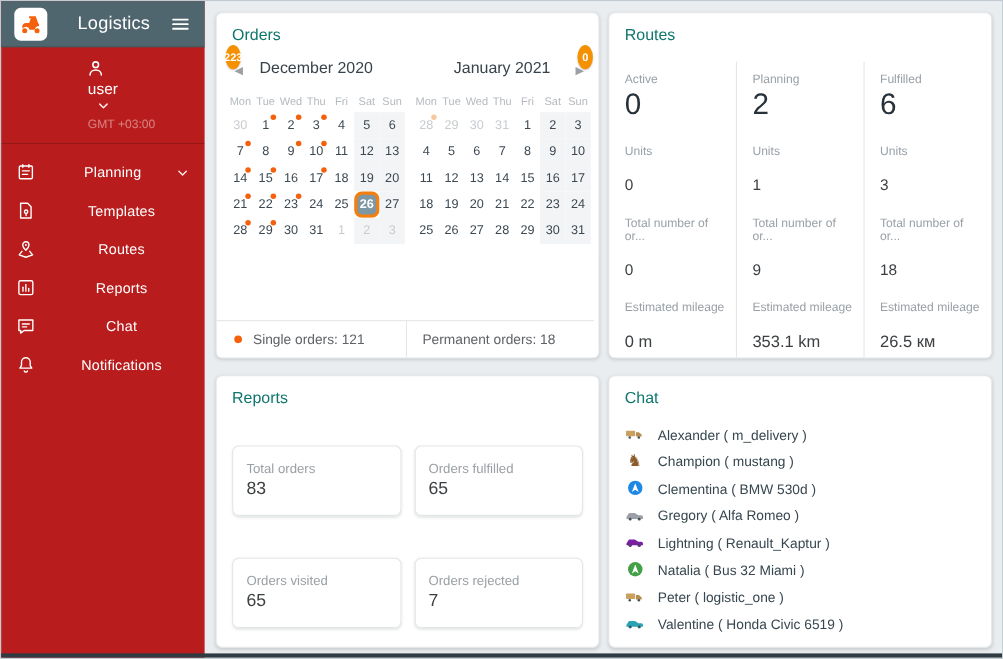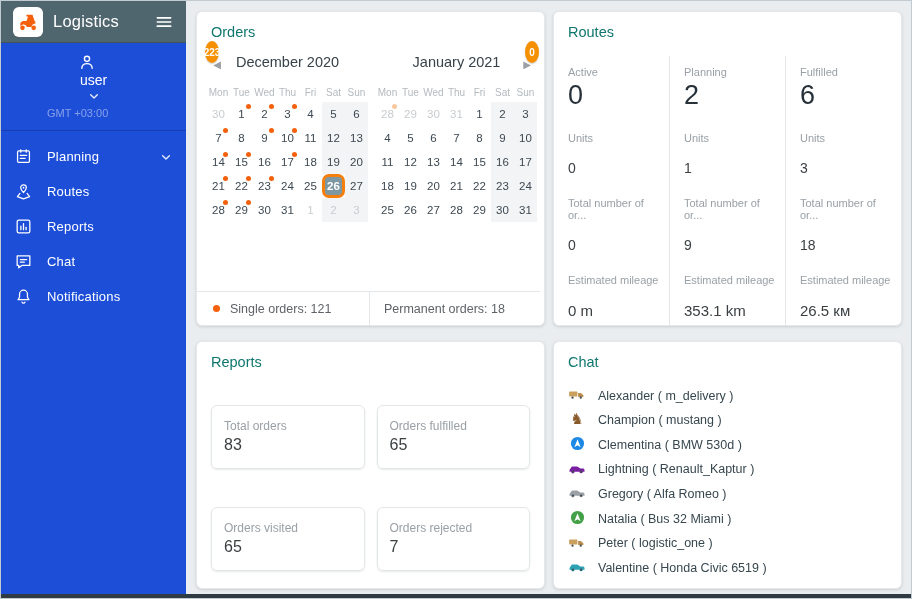--- a/index.html
+++ b/index.html
@@ -4,21 +4,21 @@
 <style>
   * { margin:0; padding:0; box-sizing:border-box; }
   html,body { background:#dfe3e6; }
   body { font-family:"Liberation Sans", sans-serif; }
   [data-interactable="true"] { cursor:pointer; }
 
   .app { width:912px; height:599px; position:relative; display:flex;
          border:1px solid #c2cbd1; background:#eaedf0; overflow:hidden; }
 
   
-  .sidebar { width:185px; background:#1d4ed8; color:#fff; display:flex; flex-direction:column; flex-shrink:0; }
+  .sidebar { width:185px; background:#b91c1c; color:#fff; display:flex; flex-direction:column; flex-shrink:0;text-align:center; }
   .sb-header { height:42px; display:flex; align-items:center; padding:0 12px; border-bottom:1px solid rgba(0,0,0,.18); background:#50666f; }
   .logo-box { width:30px; height:30px; background:#fff; border-radius:6px; display:flex; align-items:center; justify-content:center; flex-shrink:0; }
   .app-title { color:#fff; font-size:16.5px; font-weight:500; margin-left:10px; flex:1; letter-spacing:.2px; }
   .sb-header svg.hamb { width:20px; height:20px; }
 
   .sb-user { padding:9px 12px 11px; border-bottom:1px solid rgba(0,0,0,.18); }
   .sb-user-row { display:flex; align-items:center;flex-direction:column; }
   .sb-user-row .uicon { width:20px; height:20px; margin-right:14px; flex-shrink:0; }
   .sb-user-name { font-size:14px; font-weight:500; flex:1; }
   .sb-user-tz { font-size:11px; color:rgba(255,255,255,.45); margin:3px 0 0 34px; }
@@ -140,20 +140,32 @@
                 <line x1="15.5" y1="3.5" x2="15.5" y2="6.5"></line>
                 <line x1="8" y1="10.5" x2="16" y2="10.5"></line>
                 <line x1="8" y1="14.5" x2="14" y2="14.5"></line>
               </g>
             </svg>
           </span>
           <span class="mlabel" data-interactable="false">Planning</span>
           <span class="chev" data-interactable="true"><svg viewBox="0 0 24 24" width="16" height="16">
               <polyline points="7,10 12,15 17,10" fill="none" stroke="#fff" stroke-width="2" stroke-linecap="round" stroke-linejoin="round"></polyline>
             </svg></span>
+        </div>
+        <div class="sb-item" data-interactable="true">
+          <span class="micon" data-interactable="false">
+            <svg viewBox="0 0 24 24" width="19" height="19">
+              <g fill="none" stroke="#fff" stroke-width="1.6" stroke-linecap="round" stroke-linejoin="round">
+                <path d="M6 3.5h8l4 4v13H6z"></path>
+                <circle cx="12.3" cy="13.2" r="1.9"></circle>
+                <line x1="12.3" y1="15.1" x2="12.3" y2="17.6"></line>
+              </g>
+            </svg>
+          </span>
+          <span class="mlabel" data-interactable="false">Templates</span>
         </div>
         <div class="sb-item" data-interactable="true">
           <span class="micon" data-interactable="false">
             <svg viewBox="0 0 24 24" width="19" height="19">
               <g fill="none" stroke="#fff" stroke-width="1.6" stroke-linecap="round" stroke-linejoin="round">
                 <path d="M12 3.5a3.6 3.6 0 0 1 3.6 3.6c0 2.7-3.6 6.2-3.6 6.2s-3.6-3.5-3.6-6.2A3.6 3.6 0 0 1 12 3.5z"></path>
                 <path d="M7.5 14.5l-3.2 4 7.7 2.8 7.7-2.8-3.2-4"></path>
               </g>
               <circle cx="12" cy="7.2" r="1.1" fill="#fff"></circle>
             </svg>
@@ -403,36 +415,36 @@
               <svg viewBox="0 0 24 24" width="15" height="15">
                 <circle cx="12" cy="12" r="10.5" fill="#1e88e5"></circle>
                 <path d="M12 5.2L17 18l-5-3.1L7 18z" fill="#fff"></path>
               </svg>
             </span>
             <span class="chat-name" data-interactable="false">Clementina ( BMW 530d )</span>
           </div>
           <div class="chat-row" data-interactable="true">
             <span class="cicon" data-interactable="false">
               <svg viewBox="0 0 24 16" width="18" height="13">
+                <path d="M2 10l2.4-3.8c.3-.5.9-.9 1.5-.9h5.6c.5 0 1 .2 1.4.5L16.5 8H20c1.1 0 2 .9 2 2v2.3h-2.3a2.2 2.2 0 0 1-4.4 0H8.7a2.2 2.2 0 0 1-4.4 0H2z" fill="#9aa0a6"></path>
+                <circle cx="6.5" cy="12.3" r="1.5" fill="#414d55"></circle>
+                <circle cx="17.5" cy="12.3" r="1.5" fill="#414d55"></circle>
+              </svg>
+            </span>
+            <span class="chat-name" data-interactable="false">Gregory ( Alfa Romeo )</span>
+          </div>
+          <div class="chat-row" data-interactable="true">
+            <span class="cicon" data-interactable="false">
+              <svg viewBox="0 0 24 16" width="18" height="13">
                 <path d="M2 10l2.4-3.8c.3-.5.9-.9 1.5-.9h5.6c.5 0 1 .2 1.4.5L16.5 8H20c1.1 0 2 .9 2 2v2.3h-2.3a2.2 2.2 0 0 1-4.4 0H8.7a2.2 2.2 0 0 1-4.4 0H2z" fill="#7b1fa2"></path>
                 <circle cx="6.5" cy="12.3" r="1.5" fill="#414d55"></circle>
                 <circle cx="17.5" cy="12.3" r="1.5" fill="#414d55"></circle>
               </svg>
             </span>
             <span class="chat-name" data-interactable="false">Lightning ( Renault_Kaptur )</span>
-          </div>
-          <div class="chat-row" data-interactable="true">
-            <span class="cicon" data-interactable="false">
-              <svg viewBox="0 0 24 16" width="18" height="13">
-                <path d="M2 10l2.4-3.8c.3-.5.9-.9 1.5-.9h5.6c.5 0 1 .2 1.4.5L16.5 8H20c1.1 0 2 .9 2 2v2.3h-2.3a2.2 2.2 0 0 1-4.4 0H8.7a2.2 2.2 0 0 1-4.4 0H2z" fill="#9aa0a6"></path>
-                <circle cx="6.5" cy="12.3" r="1.5" fill="#414d55"></circle>
-                <circle cx="17.5" cy="12.3" r="1.5" fill="#414d55"></circle>
-              </svg>
-            </span>
-            <span class="chat-name" data-interactable="false">Gregory ( Alfa Romeo )</span>
           </div>
           <div class="chat-row" data-interactable="true">
             <span class="cicon" data-interactable="false">
               <svg viewBox="0 0 24 24" width="15" height="15">
                 <circle cx="12" cy="12" r="10.5" fill="#43a047"></circle>
                 <path d="M12 5.2L17 18l-5-3.1L7 18z" fill="#fff"></path>
               </svg>
             </span>
             <span class="chat-name" data-interactable="false">Natalia ( Bus 32 Miami )</span>
           </div>

